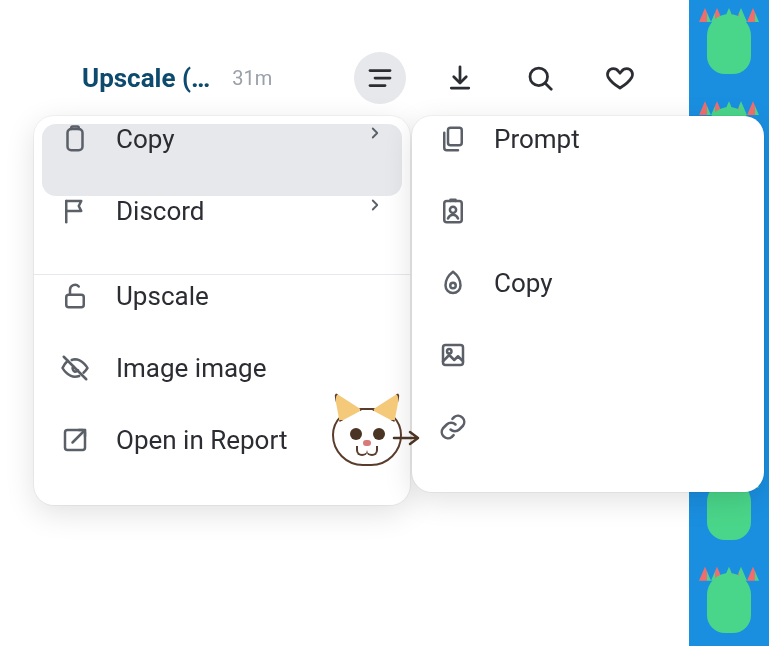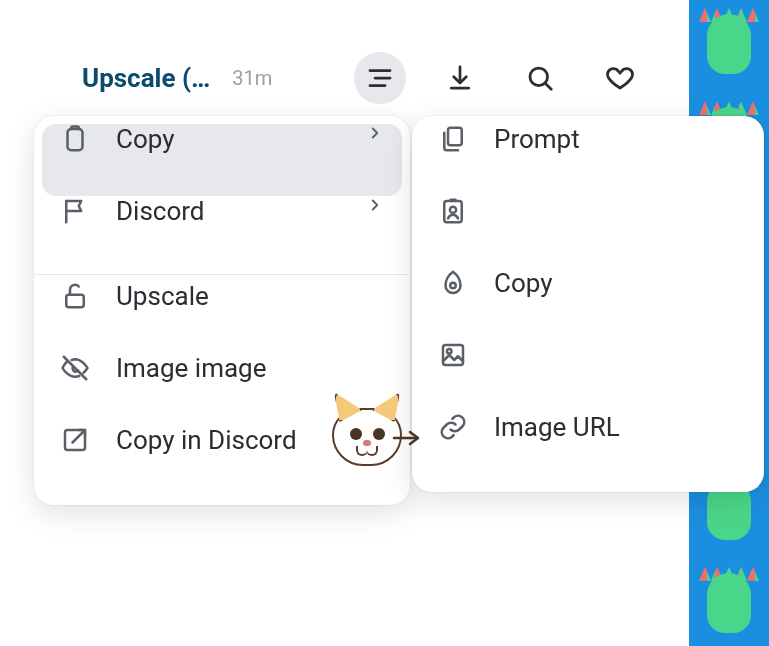--- a/index.html
+++ b/index.html
@@ -257,21 +257,21 @@
         <path d="M6.2 6.2A18 18 0 0 0 2 12s4 7 10 7a10 10 0 0 0 3.4-.6"></path>
       </svg>
     <span class="label">Image image</span>
   </div>
   <div class="menu-item">
     <svg class="lead" viewBox="0 0 24 24">
         <rect x="4" y="4" width="16" height="16" rx="2"></rect>
         <path d="M10 14L20 4"></path>
         <path d="M15 4h5v5"></path>
       </svg>
-    <span class="label">Copy in Discord</span>
+    <span class="label">Open in Report</span>
   </div>
 </div>
 
 <div class="menu menu-sub">
   <div class="menu-item">
     <svg class="lead" viewBox="0 0 24 24">
         <rect x="8" y="3" width="11" height="14" rx="2"></rect>
         <path d="M5 7v12a2 2 0 0 0 2 2h9"></path>
       </svg>
     <span class="label">Prompt</span>
@@ -296,21 +296,20 @@
         <rect x="4" y="4" width="16" height="16" rx="2"></rect>
         <circle cx="9" cy="9" r="1.8"></circle>
         <path d="M4 17l5-5 4 4 3-3 4 4"></path>
       </svg>
   </div>
   <div class="menu-item">
     <svg class="lead" viewBox="0 0 24 24">
         <path d="M10 14a5 5 0 0 0 7 0l3-3a5 5 0 0 0-7-7l-1.5 1.5"></path>
         <path d="M14 10a5 5 0 0 0-7 0l-3 3a5 5 0 0 0 7 7l1.5-1.5"></path>
       </svg>
-    <span class="label">Image URL</span>
   </div>
 </div>
 
 <div class="cursor">
   <div class="cat-face">
     <div class="cat-eyes">
         <span></span>
         <span></span>
       </div>
     <div class="cat-nose"></div>

